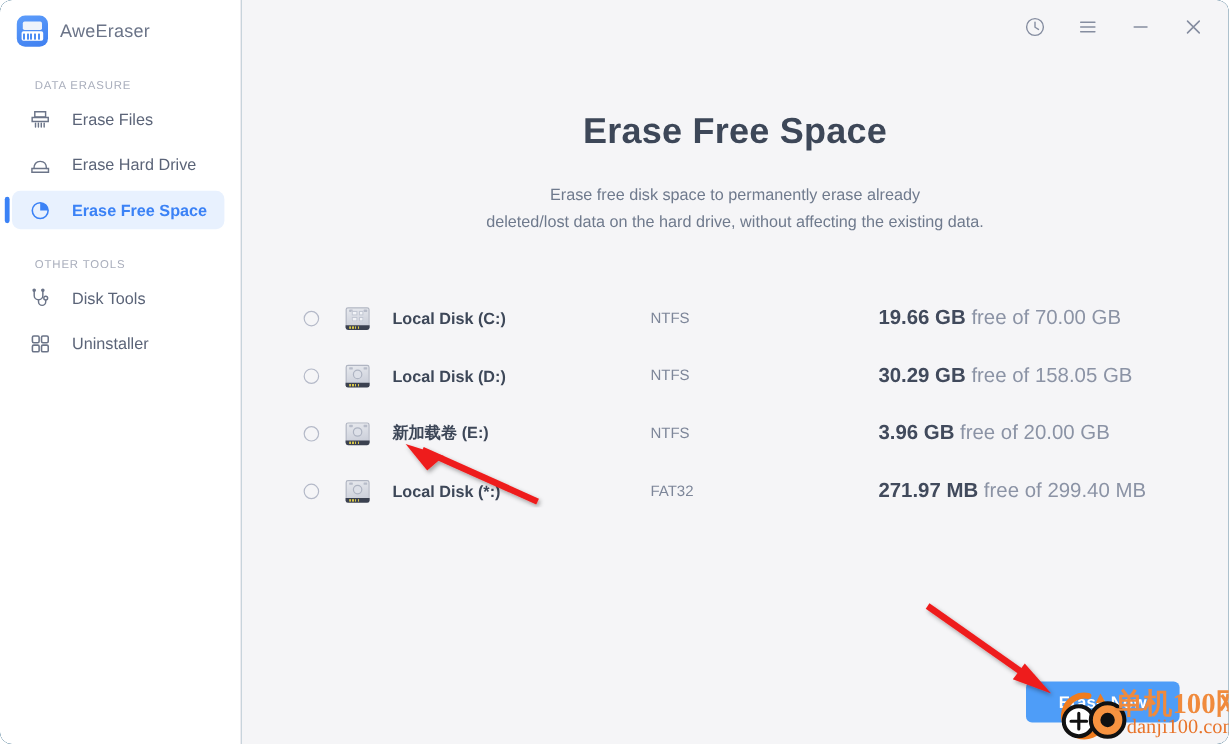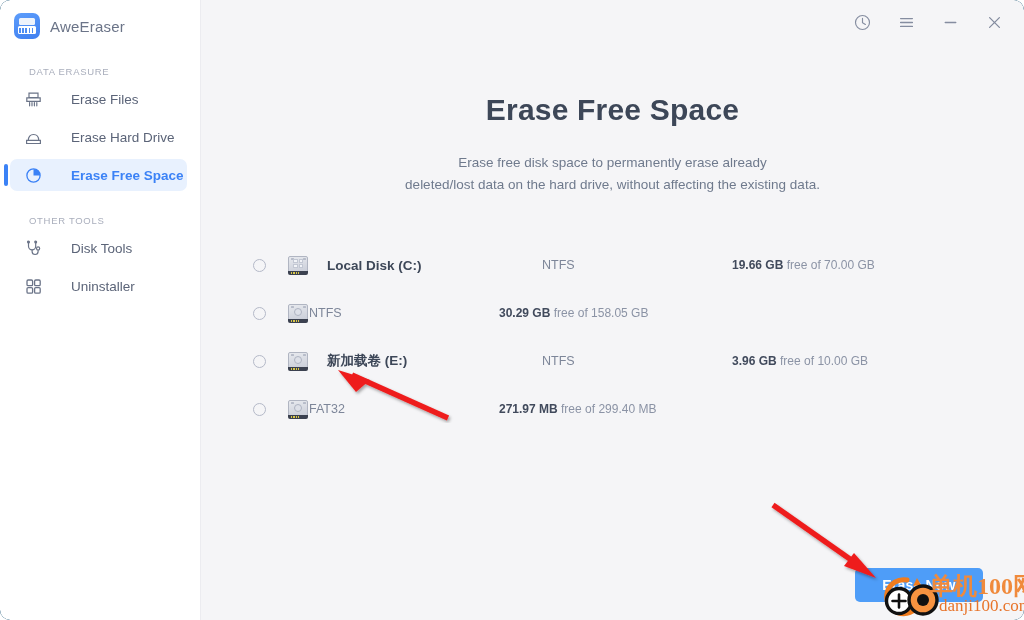--- a/index.html
+++ b/index.html
@@ -90,21 +90,21 @@
   .section-label.other { margin-top: 24px; }
 
   .nav-item {
     position: relative;
     display: flex;
     align-items: center;
     height: 32px;
     margin: 6px 13px 6px 10px;
     padding-left: 14px;
     border-radius: 7px;
-    gap: 28px;
+    gap: 17px;
     cursor: pointer;
   }
   .nav-item .nav-label {
     font-size: 13.5px;
     color: #5b6478;
   }
   .nav-item .nav-icon {
     width: 19px; height: 19px;
     display: flex; align-items: center; justify-content: center;
     flex: 0 0 auto;
@@ -258,21 +258,21 @@
     font-weight: bold;
     color: #3d4758;
     width: 215px;
   }
   .disk-fs {
     font-size: 12.5px;
     color: #7d8699;
     width: 190px;
   }
   .disk-space {
-    font-size: 12px;
+    font-size: 17px;
     color: #8b93a5;
     white-space: nowrap;
   }
   .disk-space b {
     color: #414a5c;
     font-weight: bold;
   }
 
   
   #erase-now-button {
@@ -432,47 +432,49 @@
 
       <div class="disk-row">
         <span class="disk-radio"></span>
         <span class="disk-icon">
           <span class="hd-shell"></span>
           <span class="hd-screw" style="left:4px;top:4px;"></span>
           <span class="hd-screw" style="left:16px;top:4px;"></span>
           <span class="hd-platter"></span>
           <span class="hd-base"></span>
         </span>
+        <span class="disk-name">Local Disk (D:)</span>
         <span class="disk-fs">NTFS</span>
         <span class="disk-space"><b>30.29 GB</b><span> free of 158.05 GB</span></span>
       </div>
 
       <div class="disk-row">
         <span class="disk-radio"></span>
         <span class="disk-icon">
           <span class="hd-shell"></span>
           <span class="hd-screw" style="left:4px;top:4px;"></span>
           <span class="hd-screw" style="left:16px;top:4px;"></span>
           <span class="hd-platter"></span>
           <span class="hd-base"></span>
         </span>
         <span class="disk-name">新加载卷 (E:)</span>
         <span class="disk-fs">NTFS</span>
-        <span class="disk-space"><b>3.96 GB</b><span> free of 10.00 GB</span></span>
+        <span class="disk-space"><b>3.96 GB</b><span> free of 20.00 GB</span></span>
       </div>
 
       <div class="disk-row">
         <span class="disk-radio"></span>
         <span class="disk-icon">
           <span class="hd-shell"></span>
           <span class="hd-screw" style="left:4px;top:4px;"></span>
           <span class="hd-screw" style="left:16px;top:4px;"></span>
           <span class="hd-platter"></span>
           <span class="hd-base"></span>
         </span>
+        <span class="disk-name">Local Disk (*:)</span>
         <span class="disk-fs">FAT32</span>
         <span class="disk-space"><b>271.97 MB</b><span> free of 299.40 MB</span></span>
       </div>
 
     </div>
 
     <button id="erase-now-button">Erase Now</button>
 
   </div>
 

